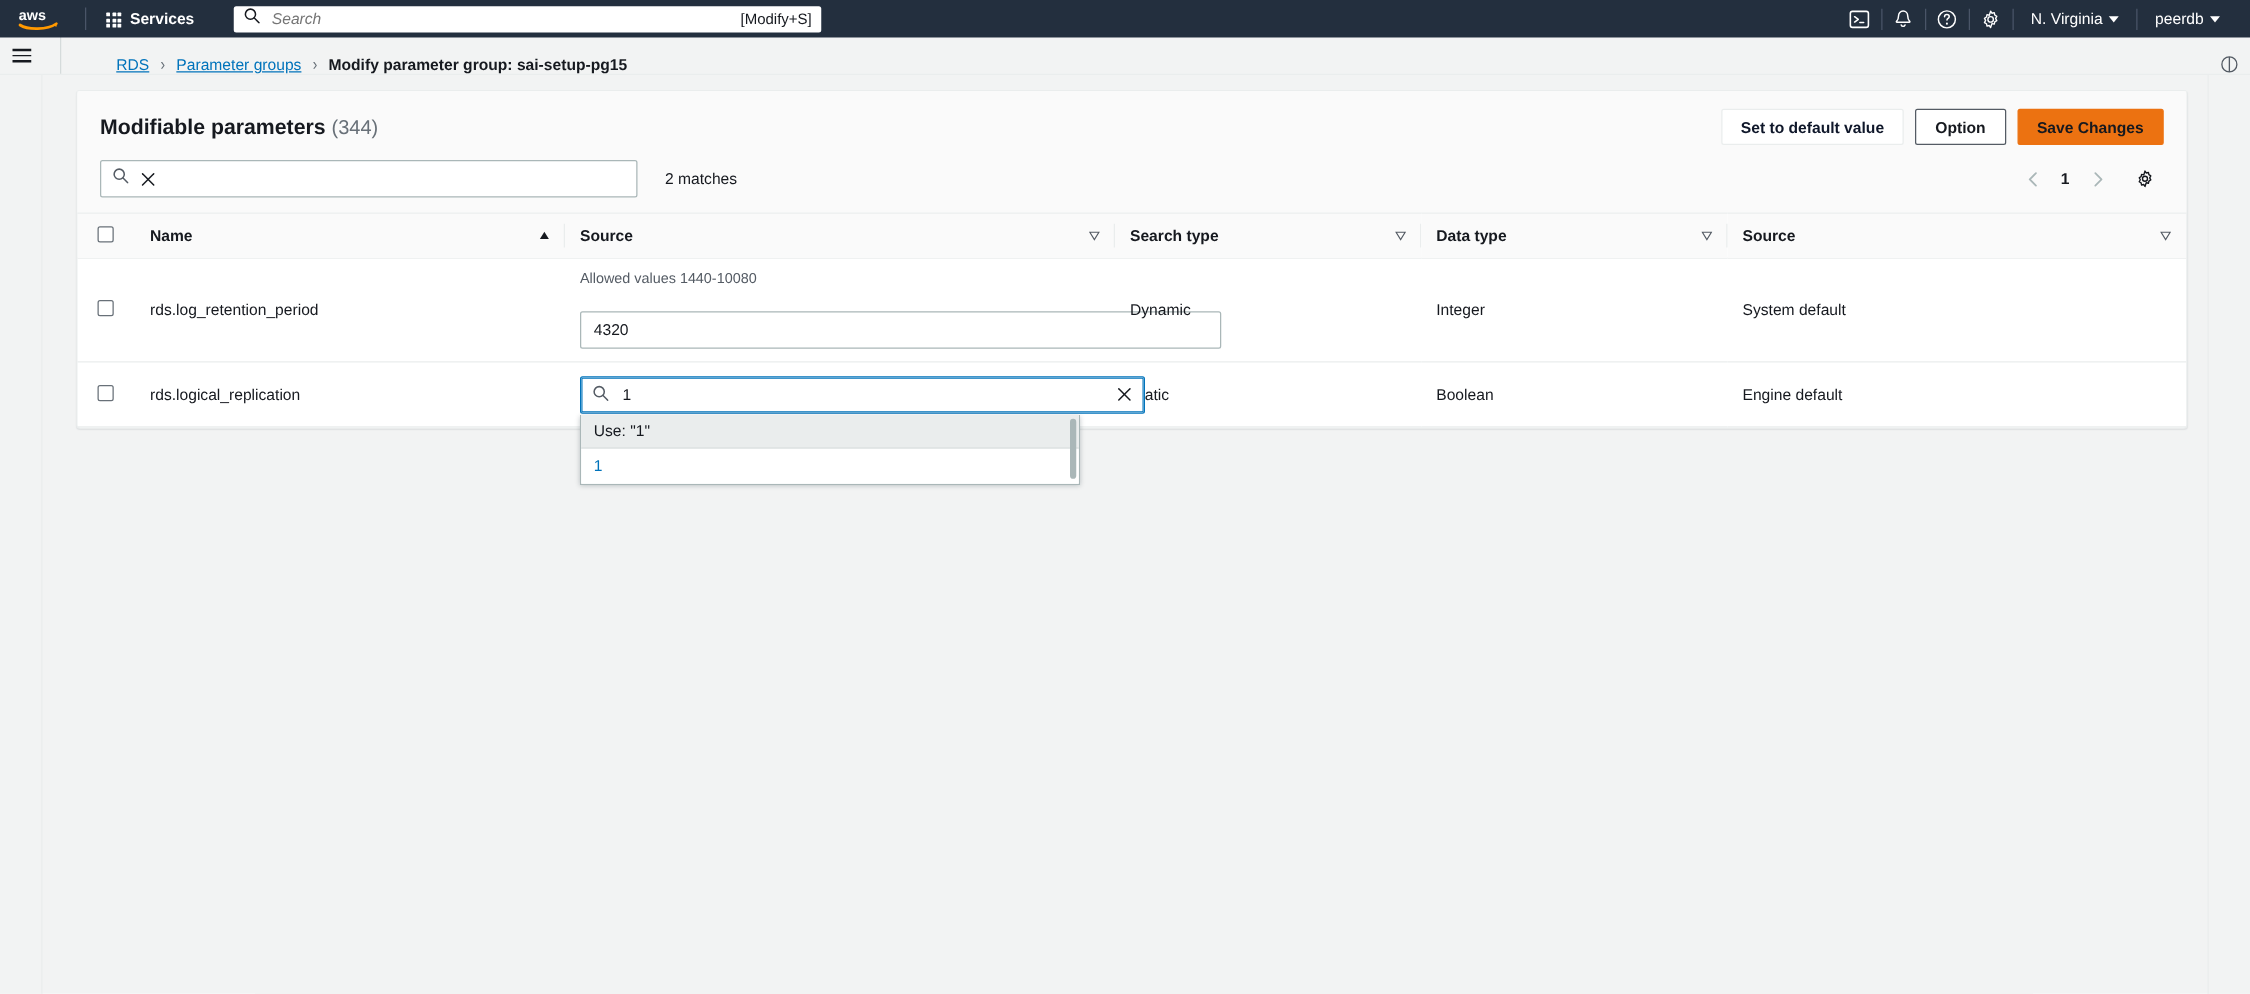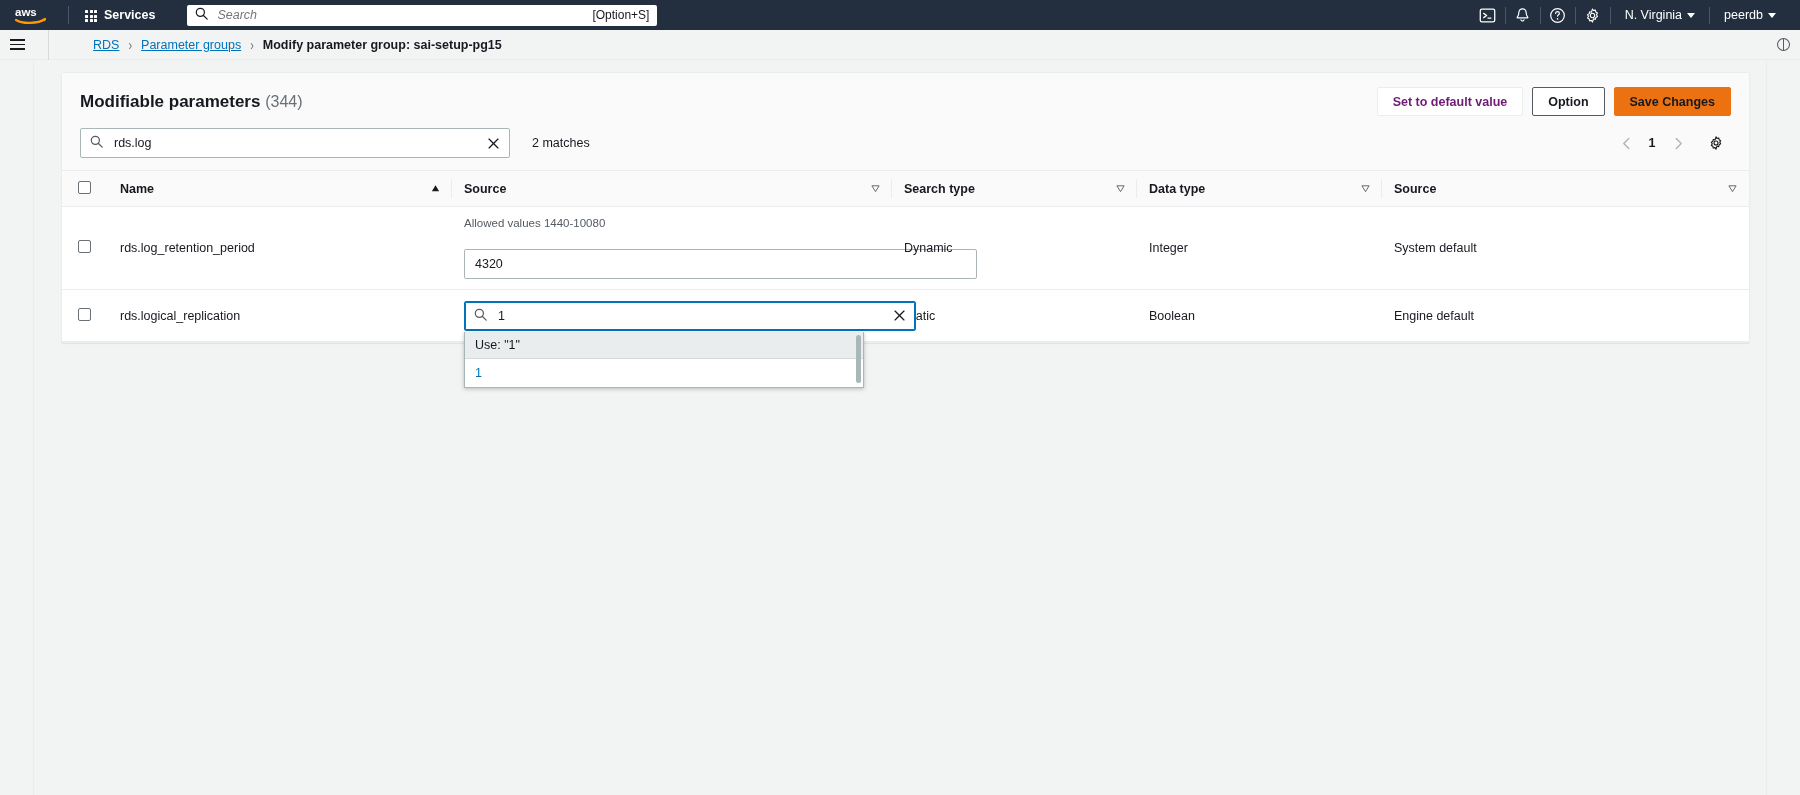--- a/index.html
+++ b/index.html
@@ -107,21 +107,21 @@
     border-right: 4px solid transparent;
     border-top: 5px solid #ffffff;
     display: inline-block;
   }
 
   
   .crumb-bar {
     height: 30px;
     background: #f2f3f3;
     display: flex;
-    align-items: center;
+    align-items: flex-end;
     border-bottom: 1px solid #eaeded;
     position: relative;
     gap: 14px;
   }
   .hamburger-cell {
     width: 34px;
     display: flex; align-items: center; justify-content: center;
     cursor: pointer;
     height: 100%;
   }
@@ -208,21 +208,21 @@
     font-size: 12.5px;
     font-weight: 700;
     font-family: "Liberation Sans", sans-serif;
     cursor: pointer;
     display: flex; align-items: center; justify-content: center;
     white-space: nowrap;
   }
   .btn-disabled {
     background: #ffffff;
     border: 1px solid #eaeded;
-    color: #701a75;
+    color: #0f172a;
     cursor: default;
   }
   .btn-normal {
     background: #ffffff;
     border: 1px solid #545b64;
     color: #16191f;
   }
   .btn-primary {
     background: #ec7211;
     border: 1px solid #ec7211;
@@ -454,21 +454,21 @@
   </div>
 
   <div class="nav-search">
     <span class="mag">
       <svg width="13" height="13" viewBox="0 0 16 16">
         <circle cx="6.6" cy="6.6" r="5" fill="none" stroke="#16191f" stroke-width="1.5"></circle>
         <line x1="10.4" y1="10.4" x2="15" y2="15" stroke="#16191f" stroke-width="1.5" stroke-linecap="round"></line>
       </svg>
     </span>
     <input type="text" placeholder="Search" style="">
-    <span class="hint">[Option+S]</span>
+    <span class="hint">[Modify+S]</span>
   </div>
 
   <div class="nav-right">
     <div class="nav-icon-btn">
       <svg width="17" height="17" viewBox="0 0 20 20">
         <rect x="1.5" y="2.5" width="17" height="15" rx="2" fill="none" stroke="#ffffff" stroke-width="1.5"></rect>
         <polyline points="5.5,7.5 9,10 5.5,12.5" fill="none" stroke="#ffffff" stroke-width="1.5" stroke-linecap="round" stroke-linejoin="round"></polyline>
         <line x1="10.5" y1="13" x2="14" y2="13" stroke="#ffffff" stroke-width="1.5" stroke-linecap="round"></line>
       </svg>
     </div>
@@ -550,21 +550,20 @@
       </div>
 
       <div class="filter-row">
         <div class="search-box">
           <span>
             <svg width="13" height="13" viewBox="0 0 16 16">
               <circle cx="6.6" cy="6.6" r="5" fill="none" stroke="#545b64" stroke-width="1.5"></circle>
               <line x1="10.4" y1="10.4" x2="15" y2="15" stroke="#545b64" stroke-width="1.5" stroke-linecap="round"></line>
             </svg>
           </span>
-          <input type="text" value="rds.log" style="">
           <span class="clear-x">
             <svg width="13" height="13" viewBox="0 0 16 16">
               <line x1="2.5" y1="2.5" x2="13.5" y2="13.5" stroke="#16191f" stroke-width="1.5" stroke-linecap="round"></line>
               <line x1="13.5" y1="2.5" x2="2.5" y2="13.5" stroke="#16191f" stroke-width="1.5" stroke-linecap="round"></line>
             </svg>
           </span>
         </div>
         <div class="matches">2 matches</div>
 
         <div class="pager">

